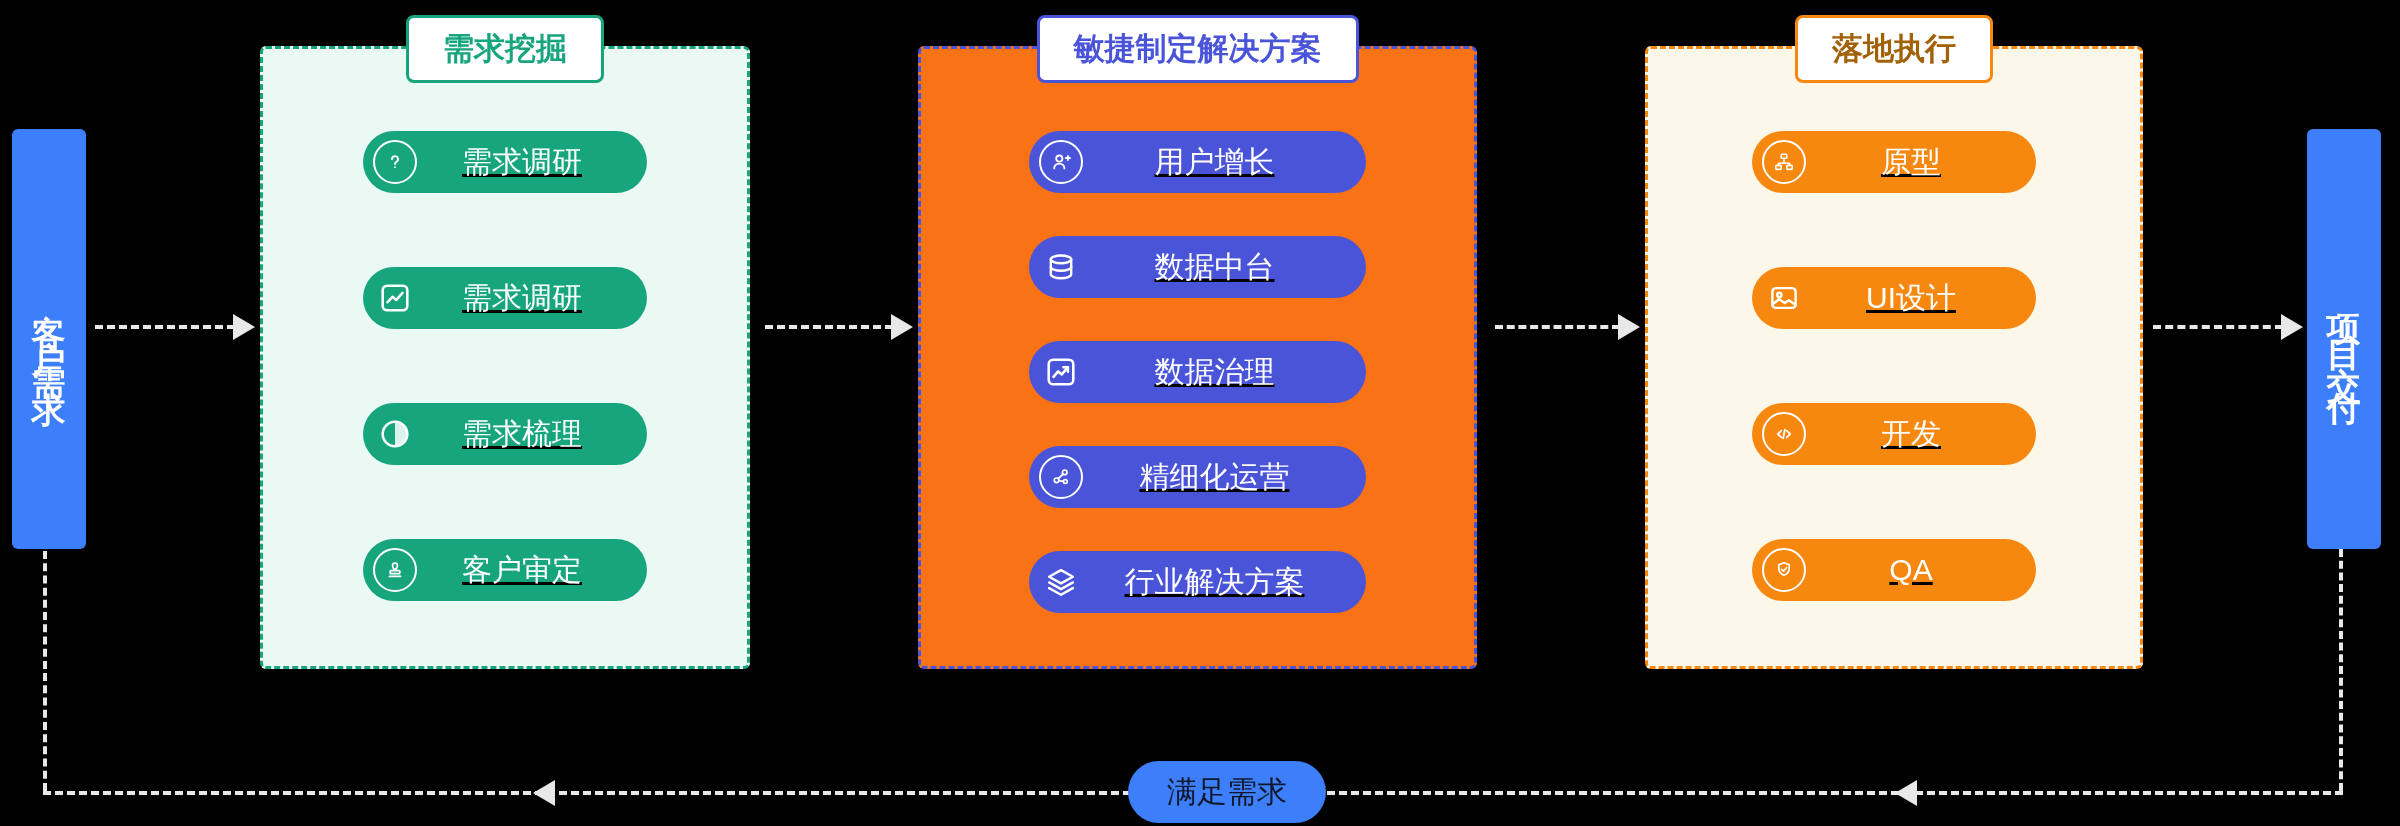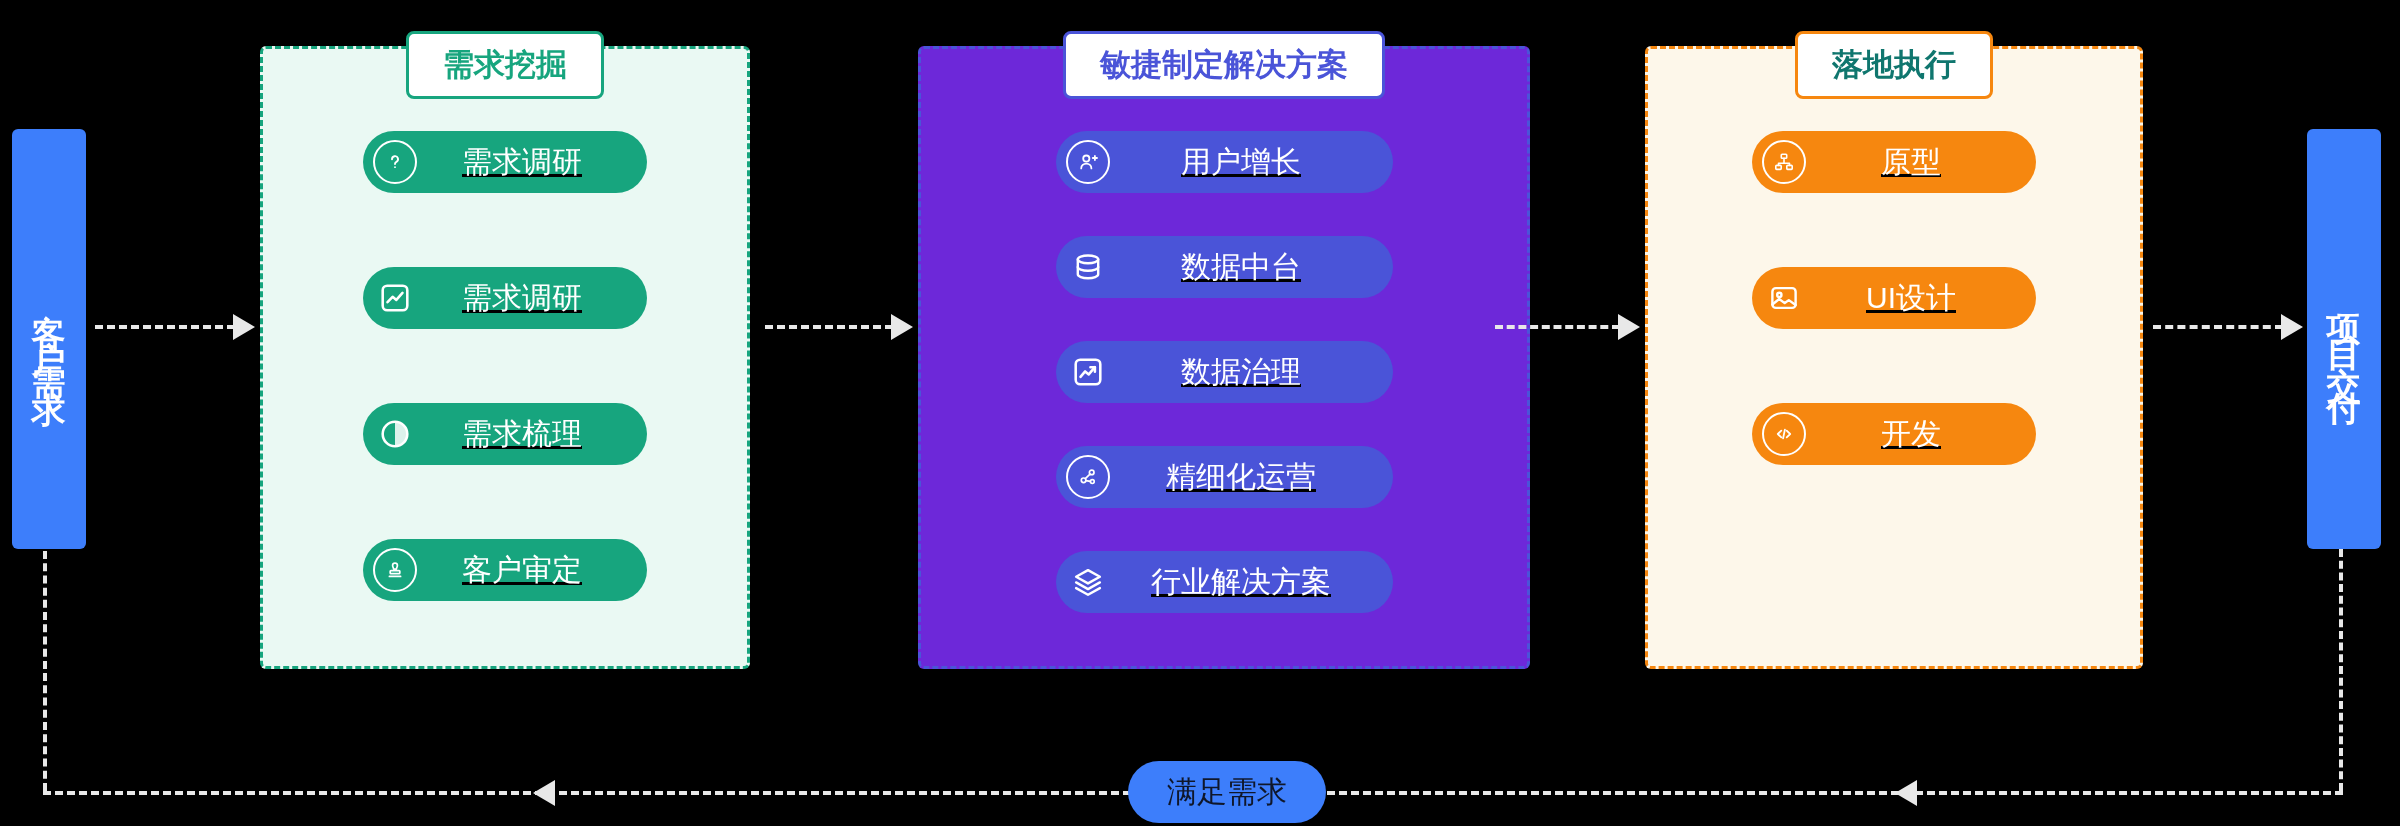--- a/index.html
+++ b/index.html
@@ -14,30 +14,30 @@
   }
   .endpoint-left{left:12px;top:129px;}
   .endpoint-right{left:2307px;top:129px;}
   .endpoint-label{
     writing-mode:vertical-rl;text-orientation:upright;color:#fff;
     font-size:34px;font-weight:bold;letter-spacing:26px;line-height:1;
   }
   
   .panel{position:absolute;top:46px;height:623px;border-radius:6px;box-sizing:border-box;}
   .panel-1{left:260px;width:490px;background:#EAF9F3;border:3px dashed #17A57E;}
-  .panel-2{left:918px;width:612px;background:#6d28d9;border:3px dashed #4A54D8;}
+  .panel-2{left:918px;width:559px;background:#f97316;border:3px dashed #4A54D8;}
   .panel-3{left:1645px;width:498px;background:#FDF7EA;border:3px dashed #F6870F;}
   .panel-title{
     position:absolute;top:-34px;left:50%;transform:translateX(-50%);
     background:#fff;border:3px solid;border-radius:8px;padding:10px 34px;
-    font-size:31px;font-weight:bold;white-space:nowrap;z-index:2;margin-top:16px;
+    font-size:31px;font-weight:bold;white-space:nowrap;z-index:2;
   }
   .panel-1 .panel-title{color:#17A57E;border-color:#17A57E;}
   .panel-2 .panel-title{color:#4A54D8;border-color:#4A54D8;}
-  .panel-3 .panel-title{color:#0f766e;border-color:#F6870F;}
+  .panel-3 .panel-title{color:#a16207;border-color:#F6870F;}
   .pill-list{display:flex;flex-direction:column;align-items:center;box-sizing:border-box;height:100%;}
   .panel-1 .pill-list,.panel-3 .pill-list{padding-top:82px;gap:74px;}
   .panel-2 .pill-list{padding-top:82px;gap:43px;}
   .pill{
     height:62px;border-radius:31px;display:flex;align-items:center;
     padding:0 20px 0 10px;box-sizing:border-box;text-decoration:underline;
   }
   .panel-1 .pill{width:284px;background:#17A57E;}
   .panel-2 .pill{width:337px;background:#4A54D8;}
   .panel-3 .pill{width:284px;background:#F6870F;}
@@ -240,20 +240,29 @@
       <span class="pill-icon ringed">
         <svg viewBox="0 0 24 24" width="24" height="24" fill="none" stroke="#fff" stroke-width="1.8" stroke-linecap="round" stroke-linejoin="round">
           <polyline points="9.3,8.6 5.8,12 9.3,15.4"></polyline>
           <polyline points="14.7,8.6 18.2,12 14.7,15.4"></polyline>
           <line x1="12.9" y1="7.6" x2="11.1" y2="16.4"></line>
         </svg>
       </span>
       <span class="pill-label">开发</span>
     </div>
 
+    <div class="pill">
+      <span class="pill-icon ringed">
+        <svg viewBox="0 0 24 24" width="24" height="24" fill="none" stroke="#fff" stroke-width="1.7" stroke-linecap="round" stroke-linejoin="round">
+          <path d="M12 4.8l5.2 1.9v3.7c0 3.1-2.1 5.6-5.2 6.8-3.1-1.2-5.2-3.7-5.2-6.8V6.7z"></path>
+          <polyline points="9.6,11.4 11.4,13.2 14.5,9.7"></polyline>
+        </svg>
+      </span>
+      <span class="pill-label">QA</span>
+    </div>
 
   </div>
 </div>
 
 <div class="h-arrow arrow-4">
   <div class="dash"></div>
   <div class="head"></div>
 </div>
 
 <div class="endpoint endpoint-right">

